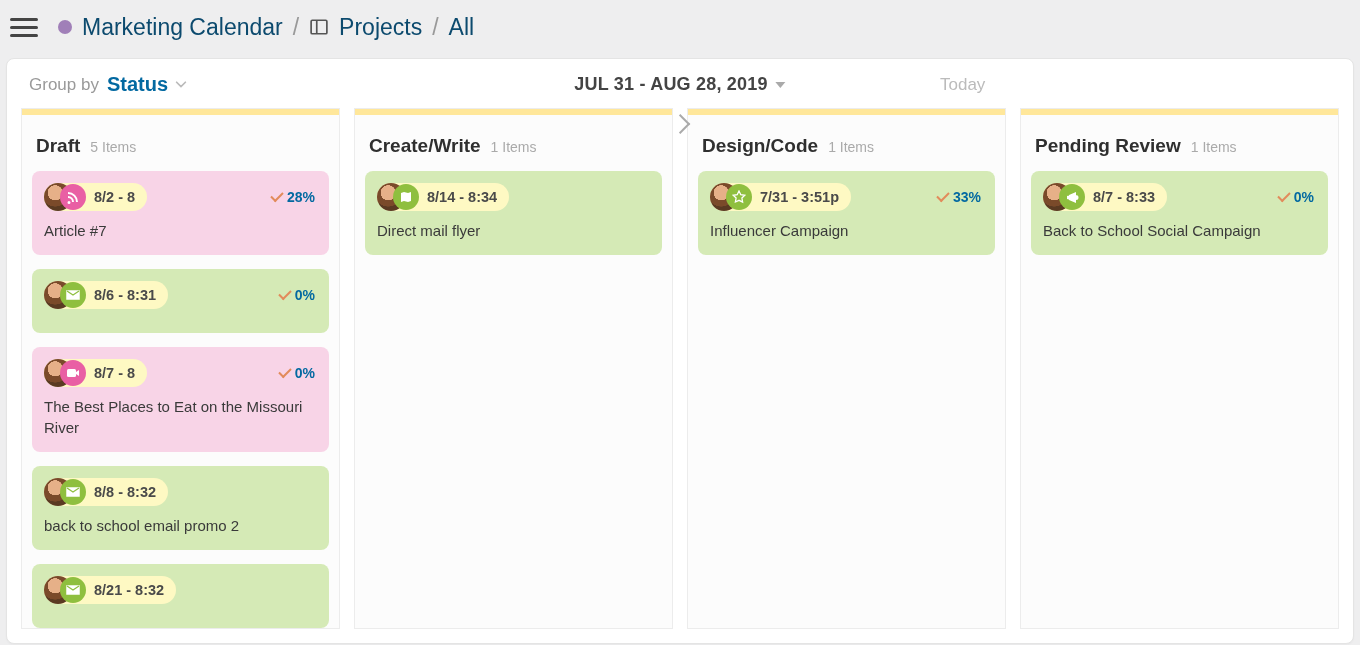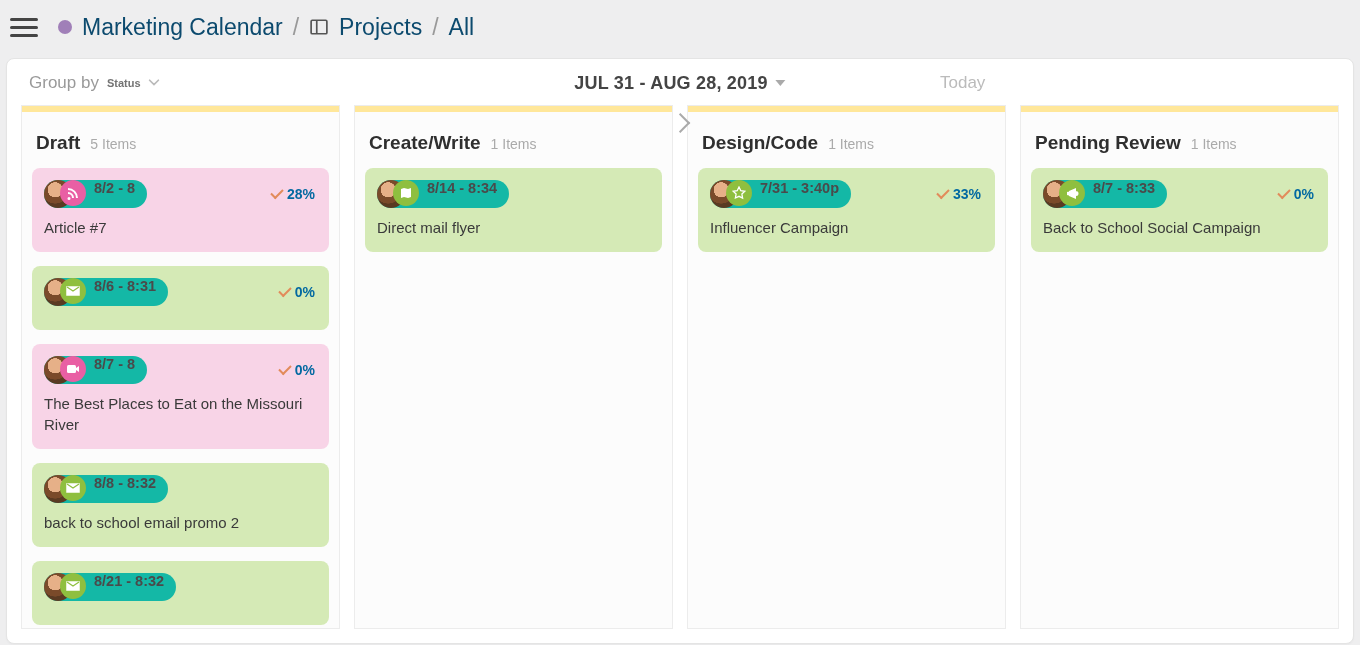--- a/index.html
+++ b/index.html
@@ -53,21 +53,21 @@
     overflow: hidden;
     box-shadow: 0 1px 2px rgba(0,0,0,0.03);
   }
   .panel-header {
     display: flex; align-items: center;
     padding: 14px 22px 12px 22px;
     position: relative;
   }
   .groupby-label { color: #9a9a9a; font-size: 17px; margin-right: 8px; }
   .groupby-value {
-    color: #737373; font-size: 11px; font-weight: 600;
+    color: #0369a1; font-size: 20px; font-weight: 600;
     display: inline-flex; align-items: center; gap: 6px; cursor: pointer;
   }
   .date-nav {
     position: absolute; left: 50%; transform: translateX(-50%);
     display: flex; align-items: center; gap: 22px; flex-direction: column;
   }
   .chev {
     width: 14px; height: 14px;
     border-left: 2px solid #aaa; border-bottom: 2px solid #aaa;
     cursor: pointer;
@@ -124,22 +124,22 @@
     margin-bottom: 14px;
     cursor: pointer;
   }
   .card.green { background: #d5eab6; }
   .card.pink  { background: #f8d4e7; }
   .card-row1 {
     display: flex; align-items: center; justify-content: space-between;
     margin-bottom: 10px;
   }
   .pill {
-    display: inline-flex; 
-    background: #14b8a6;
+    display: inline-flex; align-items: center;
+    background: #fef9c3;
     border-radius: 16px;
     padding-right: 12px;
     height: 28px;
   }
   .avatar {
     width: 28px; height: 28px; border-radius: 50%;
     background: radial-gradient(circle at 40% 35%, #e6b088 0 30%, #7a4a2a 31% 55%, #5a3a22 56% 100%);
     flex-shrink: 0;
   }
   .type-icon {
@@ -346,21 +346,21 @@
         <div class="col-body">
           <div class="card green">
             <div class="card-row1">
               <span class="pill">
                 <span class="avatar"></span>
                 <span class="type-icon green">
                   <svg viewBox="0 0 14 14">
                     <use href="#ic-star"></use>
                   </svg>
                 </span>
-                <span class="pill-date">7/31 - 3:40p</span>
+                <span class="pill-date">7/31 - 3:51p</span>
               </span>
               <span class="progress">
                 <span class="check"></span>
                 <span>33%</span>
               </span>
             </div>
             <div class="card-title">Influencer Campaign</div>
           </div>
         </div>
       </div>

